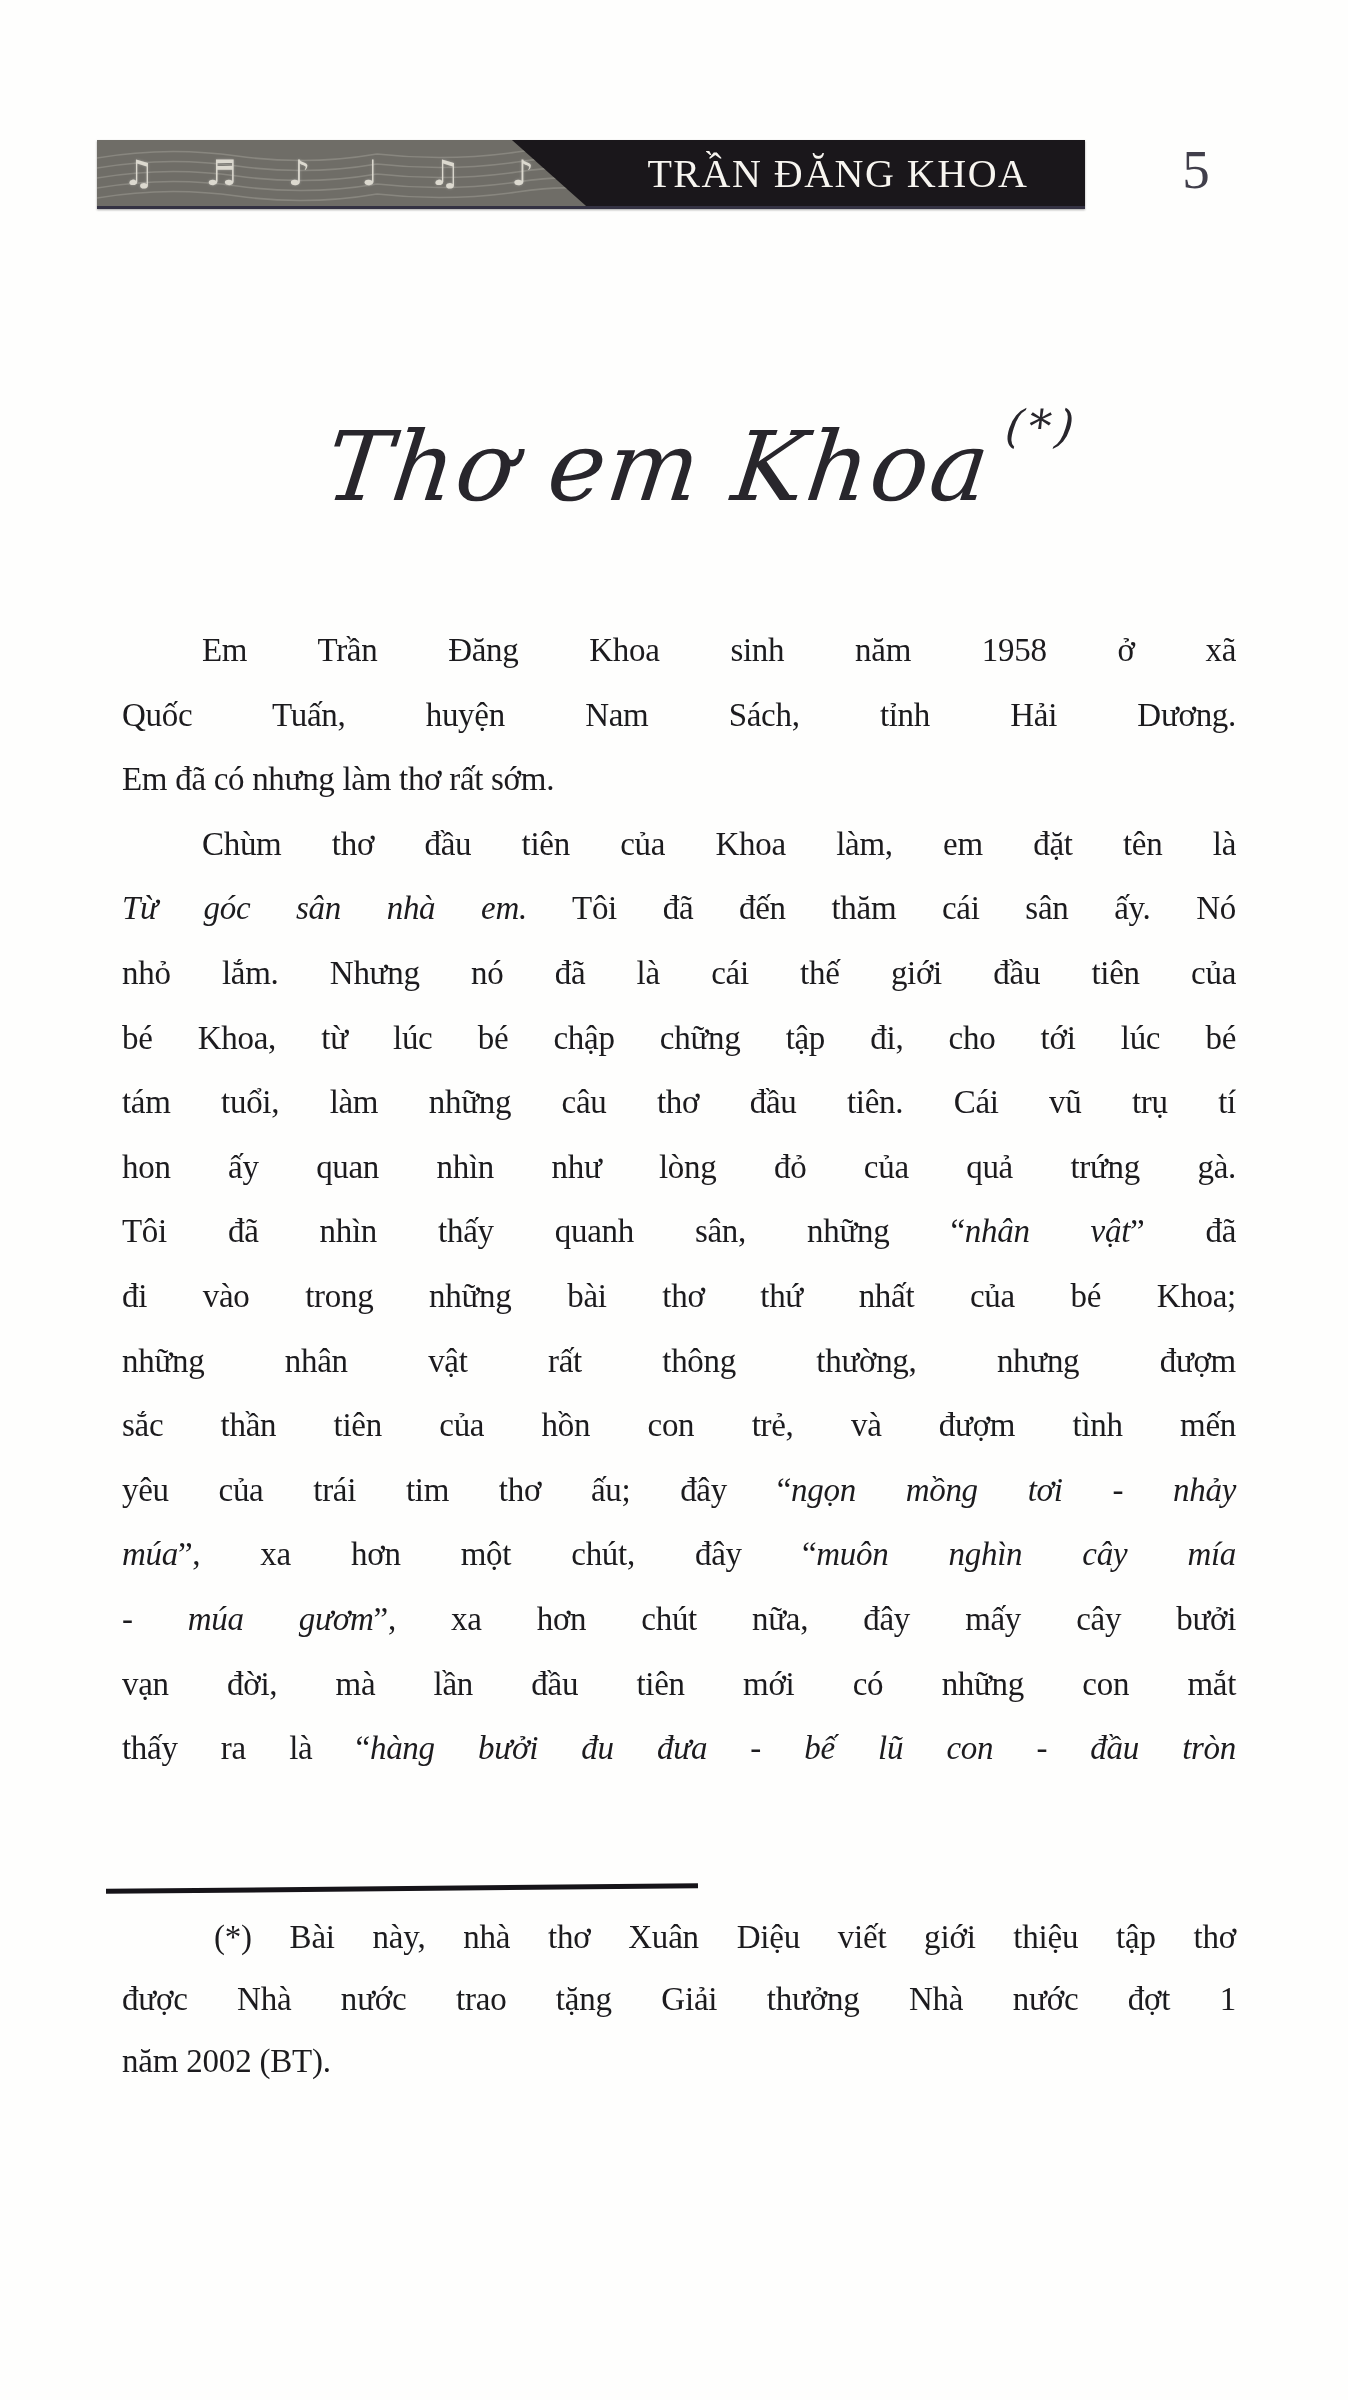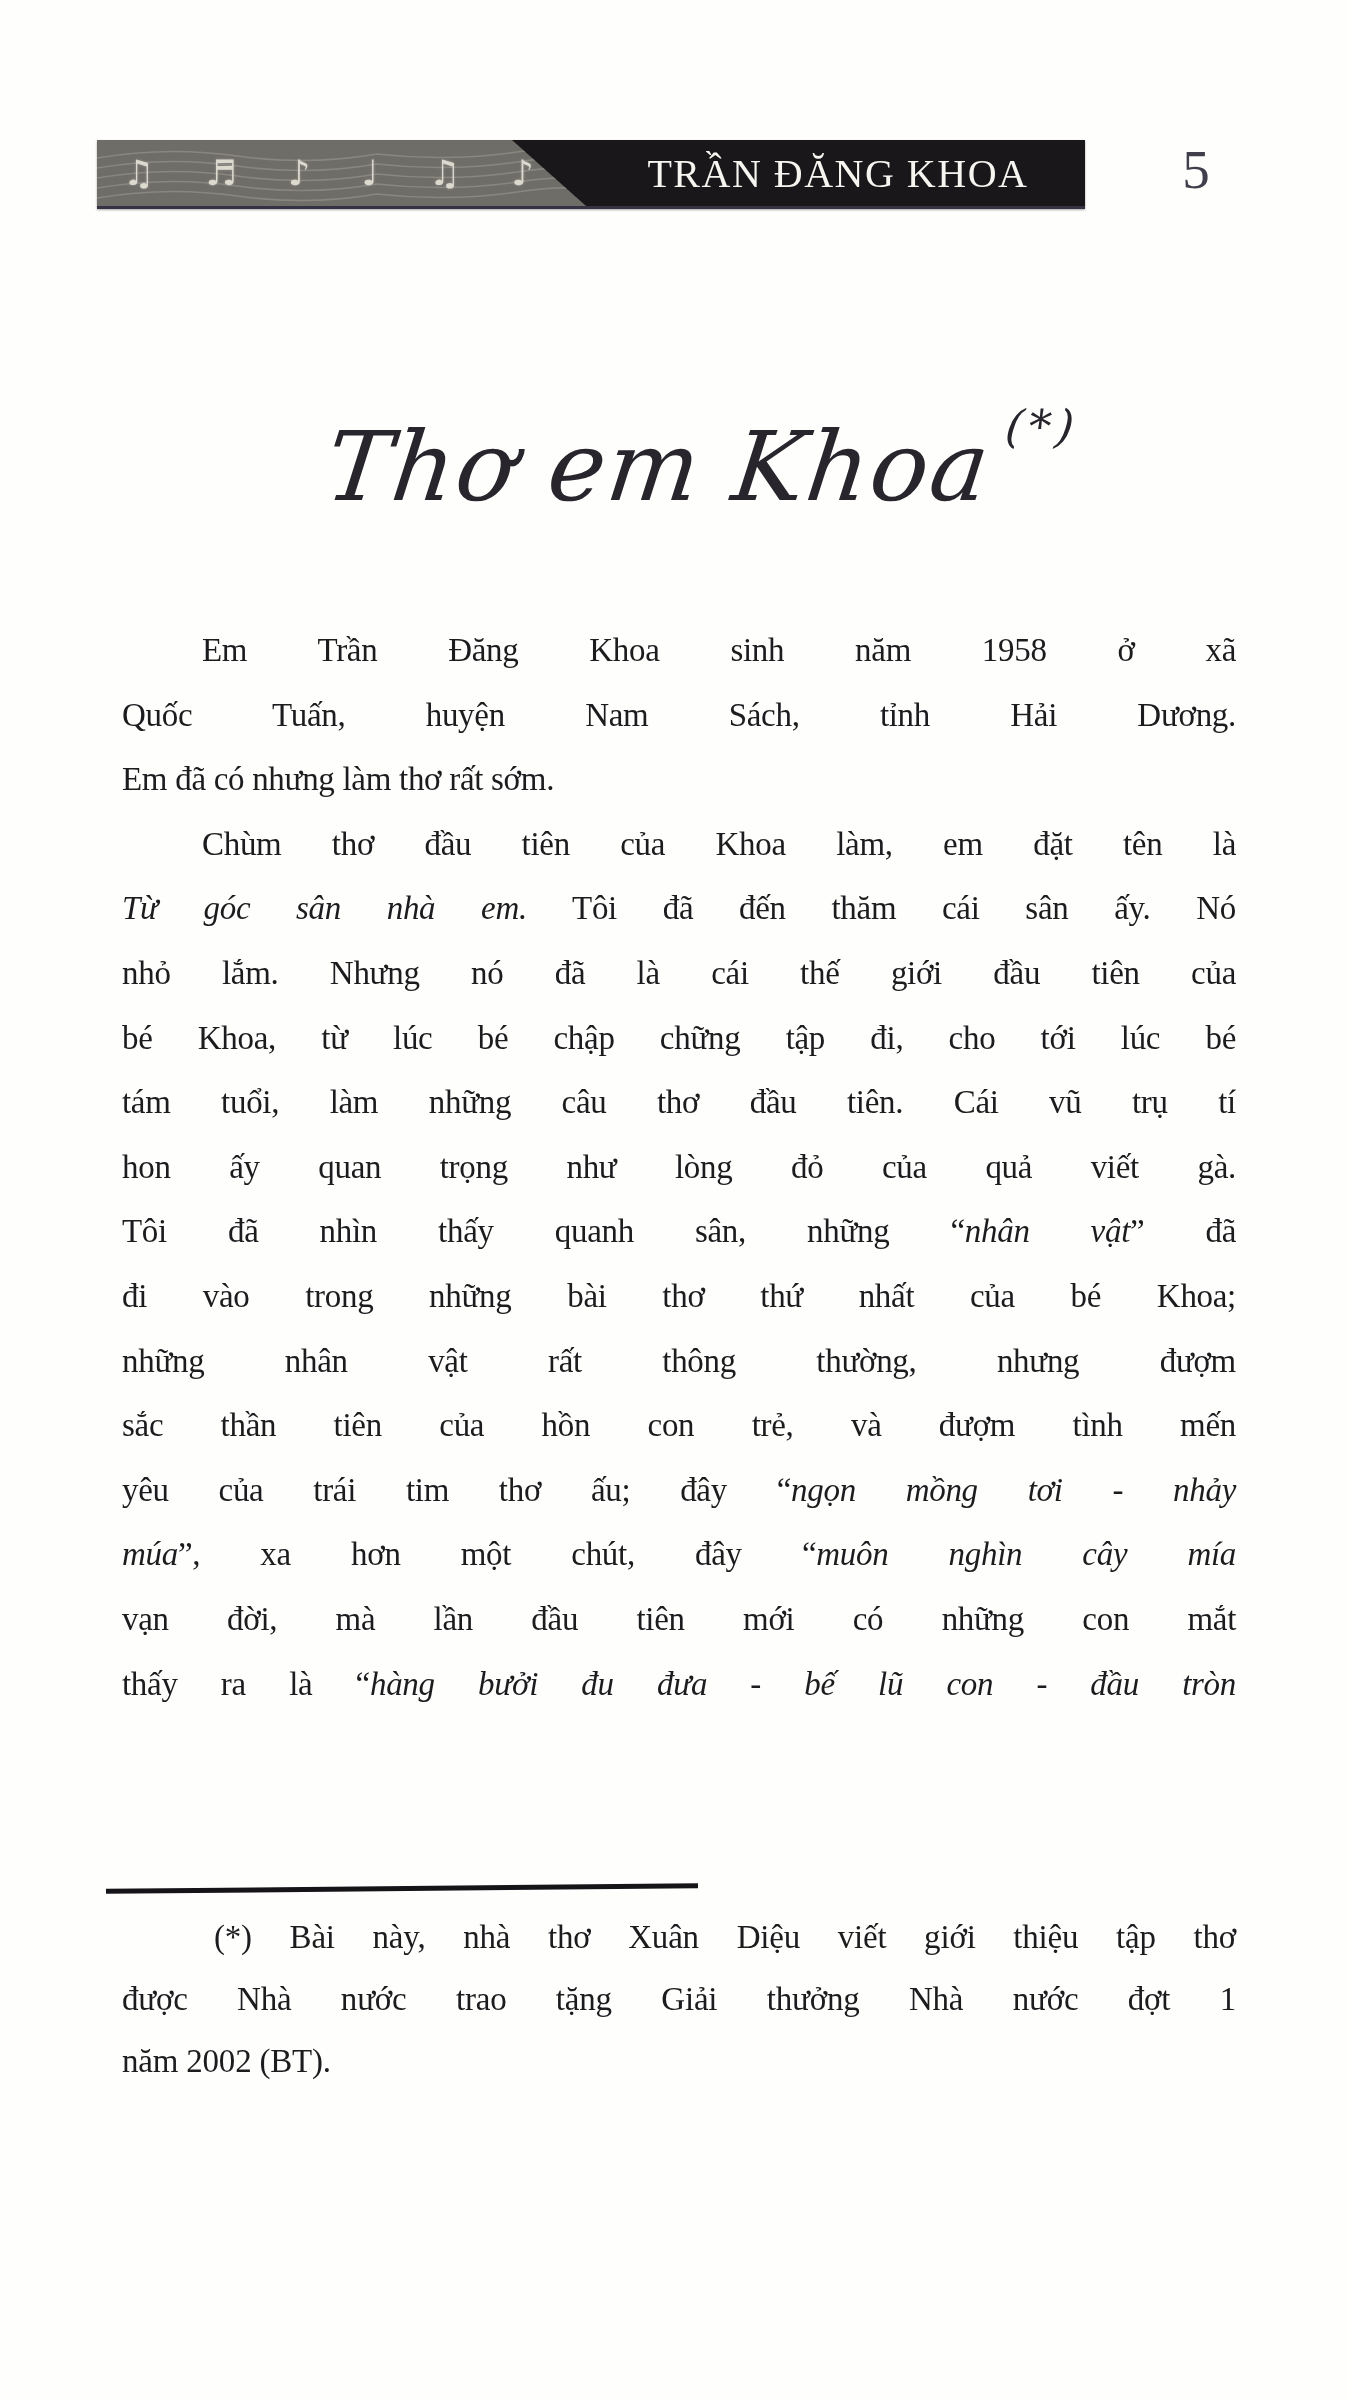--- a/index.html
+++ b/index.html
@@ -108,27 +108,28 @@
         <div class="tline just ind"><span>Em Trần Đăng Khoa sinh năm 1958 ở xã</span></div>
         <div class="tline just"><span>Quốc Tuấn, huyện Nam Sách, tỉnh Hải Dương.</span></div>
         <div class="tline"><span>Em đã có nhưng làm thơ rất sớm.</span></div>
       </div>
     <div>
         <div class="tline just ind"><span>Chùm thơ đầu tiên của Khoa làm, em đặt tên là</span></div>
         <div class="tline just"><span class="it">Từ góc sân nhà em.</span><span> Tôi đã đến thăm cái sân ấy. Nó</span></div>
         <div class="tline just"><span>nhỏ lắm. Nhưng nó đã là cái thế giới đầu tiên của</span></div>
         <div class="tline just"><span>bé Khoa, từ lúc bé chập chững tập đi, cho tới lúc bé</span></div>
         <div class="tline just"><span>tám tuổi, làm những câu thơ đầu tiên. Cái vũ trụ tí</span></div>
-        <div class="tline just"><span>hon ấy quan trọng như lòng đỏ của quả viết gà.</span></div>
+        <div class="tline just"><span>hon ấy quan nhìn như lòng đỏ của quả trứng gà.</span></div>
         <div class="tline just"><span>Tôi đã nhìn thấy quanh sân, những “</span><span class="it">nhân vật</span><span>” đã</span></div>
         <div class="tline just"><span>đi vào trong những bài thơ thứ nhất của bé Khoa;</span></div>
         <div class="tline just"><span>những nhân vật rất thông thường, nhưng đượm</span></div>
         <div class="tline just"><span>sắc thần tiên của hồn con trẻ, và đượm tình mến</span></div>
         <div class="tline just"><span>yêu của trái tim thơ ấu; đây “</span><span class="it">ngọn mồng tơi - nhảy</span></div>
         <div class="tline just"><span class="it">múa</span><span>”, xa hơn một chút, đây “</span><span class="it">muôn nghìn cây mía</span></div>
+        <div class="tline just"><span class="it">- múa gươm</span><span>”, xa hơn chút nữa, đây mấy cây bưởi</span></div>
         <div class="tline just"><span>vạn đời, mà lần đầu tiên mới có những con mắt</span></div>
         <div class="tline just"><span>thấy ra là “</span><span class="it">hàng bưởi đu đưa - bế lũ con - đầu tròn</span></div>
       </div>
   </div>
 
   <div class="fn-rule"></div>
   <div class="footnote">
     <div>
         <div class="tline just ind"><span>(*) Bài này, nhà thơ Xuân Diệu viết giới thiệu tập thơ</span></div>
         <div class="tline just"><span>được Nhà nước trao tặng Giải thưởng Nhà nước đợt 1</span></div>

